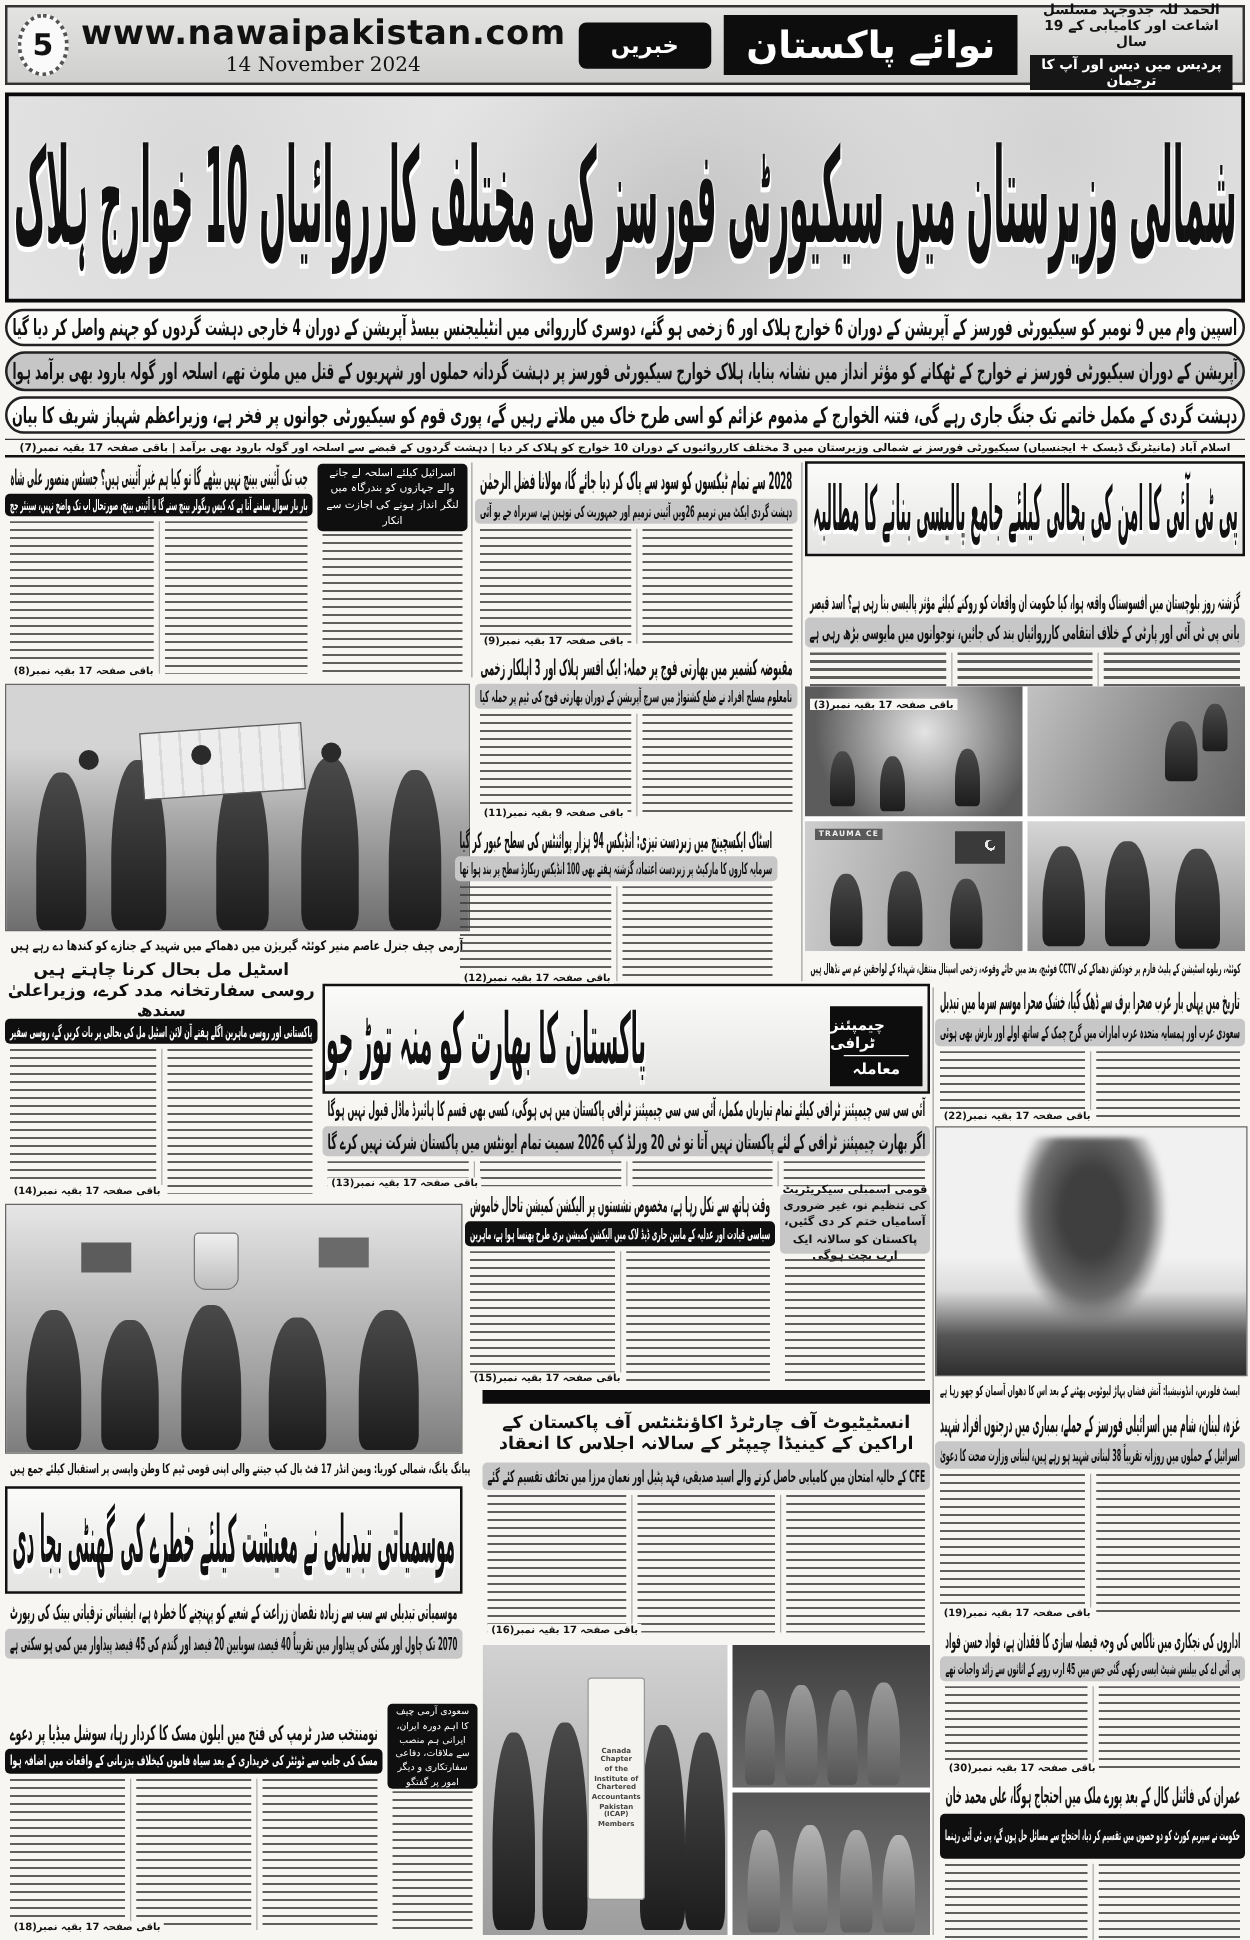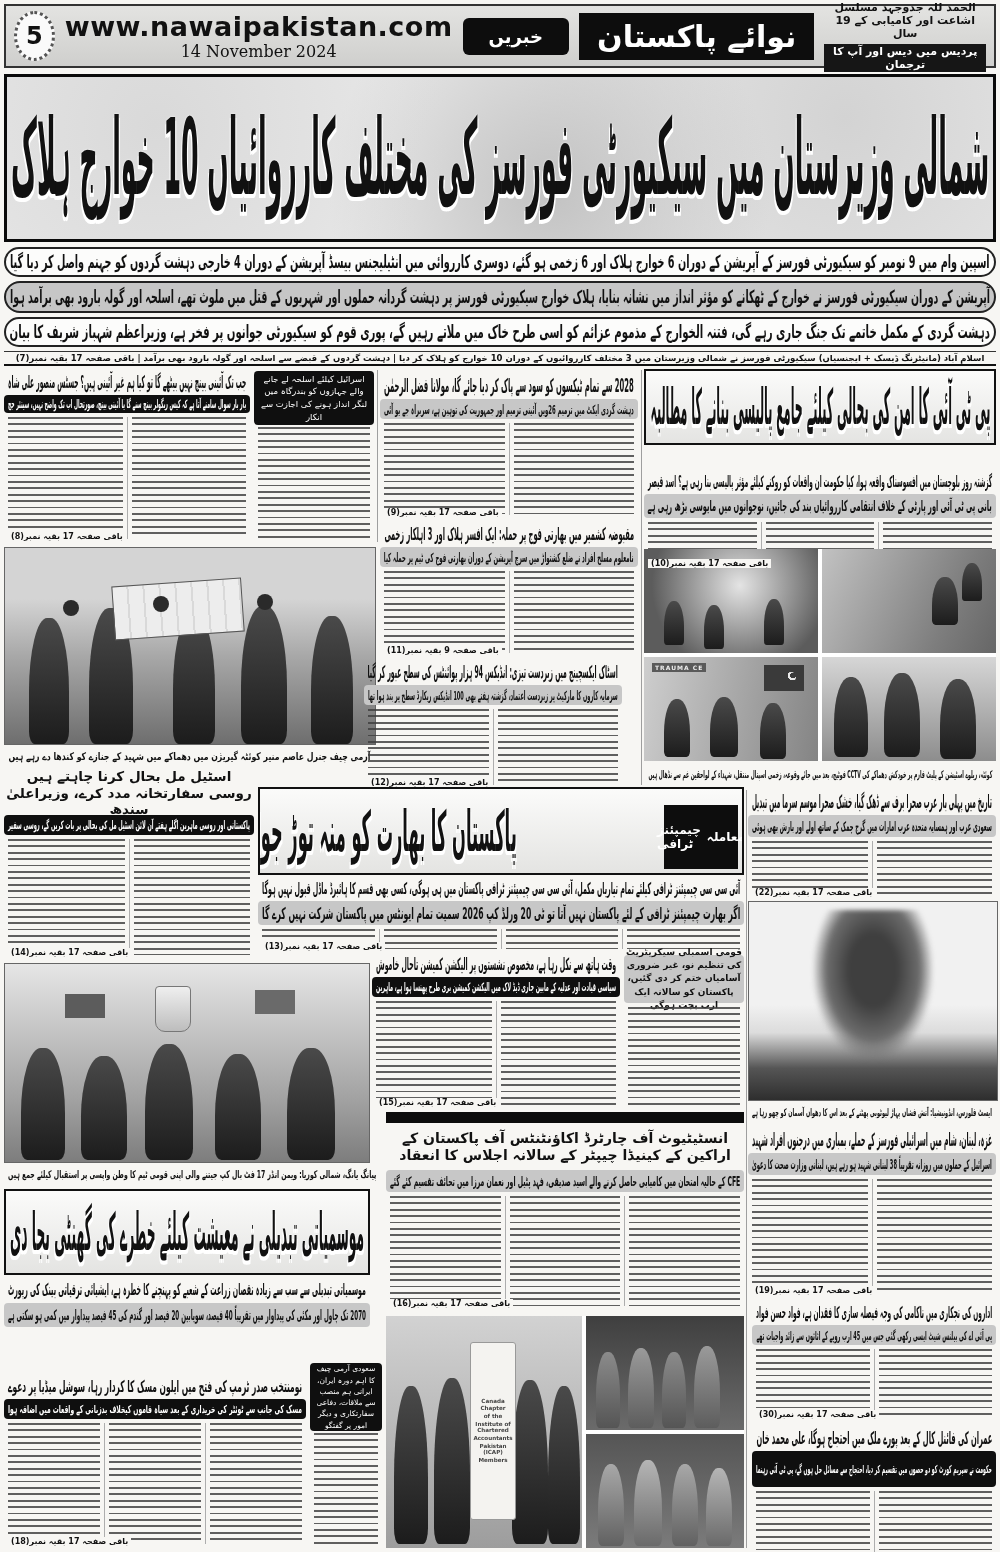--- a/index.html
+++ b/index.html
@@ -197,21 +197,21 @@
       </div>
     <div class="band g" style="height:24px">
         <span class="fit" style="font-size: 12px; display: inline-block; white-space: nowrap; transform-origin: center center; transform: scale(0.553945, 1.25);">بانی پی ٹی آئی اور پارٹی کے خلاف انتقامی کارروائیاں بند کی جائیں، نوجوانوں میں مایوسی بڑھ رہی ہے</span>
       </div>
     <div class="tx" style="height:48px">
       <i class="c"></i>
         <i class="vr"></i>
         <i class="c"></i>
         <i class="vr"></i>
         <i class="c"></i>
-      <b class="cont">باقی صفحہ 17 بقیہ نمبر(10)</b>
+      <b class="cont">باقی صفحہ 17 بقیہ نمبر(3)</b>
     </div>
   </div>
 
   <div class="photo" style="left:644px;top:549px;width:352px;height:212px;background:#fff;border:none">
     <div class="cell" style="left:178px;top:0;width:174px;height:104px;background:linear-gradient(115deg,#c2c2c2,#7e7e7e 70%,#666)">
       <i class="fig" style="left:110px;top:28px;width:26px;height:48px"></i>
       <i class="fig" style="left:140px;top:14px;width:20px;height:38px"></i>
     </div>
     <div class="cell" style="left:0;top:0;width:174px;height:104px;background:radial-gradient(circle at 55% 35%,#e4e4e4,#5c5c5c 75%)">
       <i class="fig" style="left:20px;top:52px;width:20px;height:44px"></i>
@@ -244,21 +244,21 @@
       </div>
     <div class="tx" style="height:120px">
       <i class="c"></i>
         <i class="vr"></i>
         <i class="c"></i>
       <b class="cont">باقی صفحہ 17 بقیہ نمبر(14)</b>
     </div>
   </div>
 
   <div class="blk secbox" style="left:258px;top:787px;width:486px;height:88px">
-    <div style="position:absolute;right:4px;top:16px;bottom:4px;width:74px;background:#0d0d0d;color:#fff;display:flex;align-items:center;justify-content:center;gap:3px">
+    <div style="position:absolute;right:4px;top:16px;bottom:4px;width:74px;background:#0d0d0d;color:#fff;display:flex;flex-direction:column;align-items:center;justify-content:center;gap:3px">
       <span style="font-size:12px;font-weight:800">چیمپئنز ٹرافی</span>
       <span style="width:70%;height:1px;background:#fff"></span>
       <span style="font-size:12px;font-weight:800">معاملہ</span>
     </div>
     <div style="position:absolute;left:0;right:84px;top:0;bottom:0;display:flex;align-items:center;justify-content:flex-end">
       <span class="calig fit" style="font-size: 28px; display: inline-block; white-space: nowrap; transform-origin: center center; transform: scale(0.579495, 2);">پاکستان کا بھارت کو منہ توڑ جواب دینے کا فیصلہ</span>
     </div>
   </div>
   <div class="art" style="left:258px;top:877px;width:486px;height:74px">
     <div class="hl" style="height:22px">

